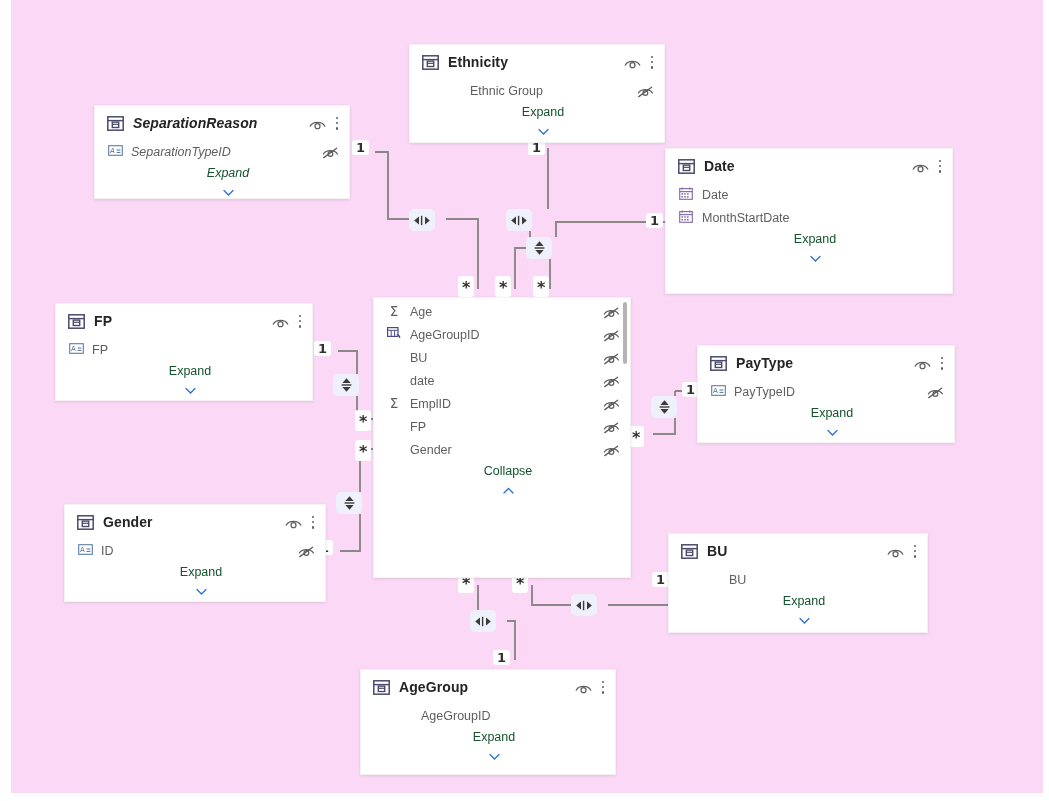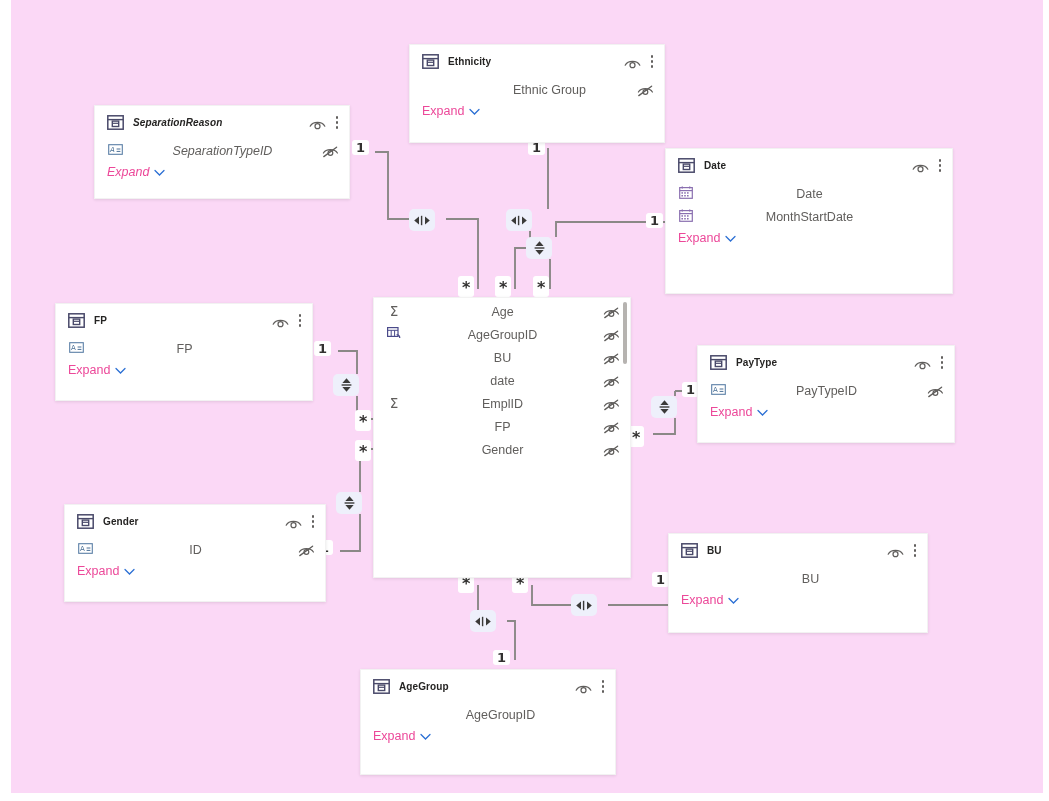--- a/index.html
+++ b/index.html
@@ -28,21 +28,21 @@
     border: 1px solid #f2f2f2;
     box-shadow: 0 1px 3px rgba(0,0,0,0.10);
     z-index: 5;
   }
   .card-header {
     display: flex; align-items: center;
     padding: 9px 10px 7px 12px;
     gap: 9px;
   }
   .card-title {
-    font-size: 10px;
+    font-size: 14px;
     font-weight: bold;
     color: #252423;
     letter-spacing: .1px;
     flex: 1;
     white-space: nowrap;
     overflow: hidden;
   }
   .hdr-actions { display: flex; align-items: center; gap: 9px; }
 
   
@@ -59,35 +59,35 @@
   
   .fields { padding: 2px 0 0 0; position: relative; }
   .fields.scrollable { overflow: hidden; }
   .field {
     display: flex; align-items: center;
     height: 23px;
     padding: 0 11px 0 12px;
     gap: 8px;
     font-size: 12.5px;
     color: #605e5c;
-    text-align: center;
   }
   .field .fico { width: 16px; flex: 0 0 16px; display:flex; align-items:center; justify-content:center; }
   .field .fname { flex: 1; white-space: nowrap; overflow: hidden; }
   .field .fhide { width: 16px; flex: 0 0 16px; display:flex; align-items:center; justify-content:center; }
   .field.indent .fname { padding-left: 24px; }
 
   .sigma { font-size: 13.5px; color: #605e5c; line-height: 1; font-family: "DejaVu Sans", sans-serif; }
 
   .expand {
     padding: 3px 0 9px 12px;
     font-size: 12.5px;
-    color: #ec4899;
+    color: #14532d;
     display: flex; align-items: center; gap: 5px;
     cursor: pointer;
+    flex-direction: column;
   }
   .chev { width: 11px; height: 7px; }
 
   .vscroll {
     position: absolute;
     right: 3px; top: 4px;
     width: 4px; height: 62px;
     border-radius: 2px;
     background: #b6b3b0;
   }
@@ -432,20 +432,26 @@
             <span class="fhide">
               <span class="ico-eye"><svg width="17" height="13" viewBox="0 0 17 13">
                   <path d="M1.4 8 C4 3.4 12.8 3.4 15.4 8" fill="none" stroke="#605e5c" stroke-width="1.2" stroke-linecap="round"></path>
                   <circle cx="8.4" cy="8" r="2.4" fill="none" stroke="#605e5c" stroke-width="1.2"></circle>
                   <line x1="1.8" y1="11.6" x2="14.6" y2="2.2" stroke="#605e5c" stroke-width="1.35" stroke-linecap="round"></line>
                 </svg></span>
             </span>
           </div>
           <div class="vscroll"></div>
         </div>
+        <div class="expand">
+          <span>Collapse</span>
+          <span class=""><svg class="chev" width="11" height="7" viewBox="0 0 11 7">
+              <path d="M1 6 L5.5 1.5 L10 6" fill="none" stroke="#2b6fd4" stroke-width="1.25" stroke-linecap="round"></path>
+            </svg></span>
+        </div>
       </div>
       <div class="card" style="left: 697px; top: 345px; width: 258px; height: 98px;">
         <div class="card-header">
           <span class="ico-table"><svg width="17" height="15" viewBox="0 0 17 15">
               <rect x="0.8" y="0.8" width="15.4" height="13.4" fill="#fff" stroke="#4a4a6a" stroke-width="1.5"></rect>
               <line x1="0.8" y1="4.6" x2="16.2" y2="4.6" stroke="#4a4a6a" stroke-width="1.4"></line>
               <rect x="5.3" y="6.1" width="6.4" height="5.4" fill="none" stroke="#4a4a6a" stroke-width="1.4"></rect>
               <line x1="5.3" y1="8.3" x2="11.7" y2="8.3" stroke="#4a4a6a" stroke-width="1.2"></line>
             </svg></span>
           <div class="card-title">PayType</div>

